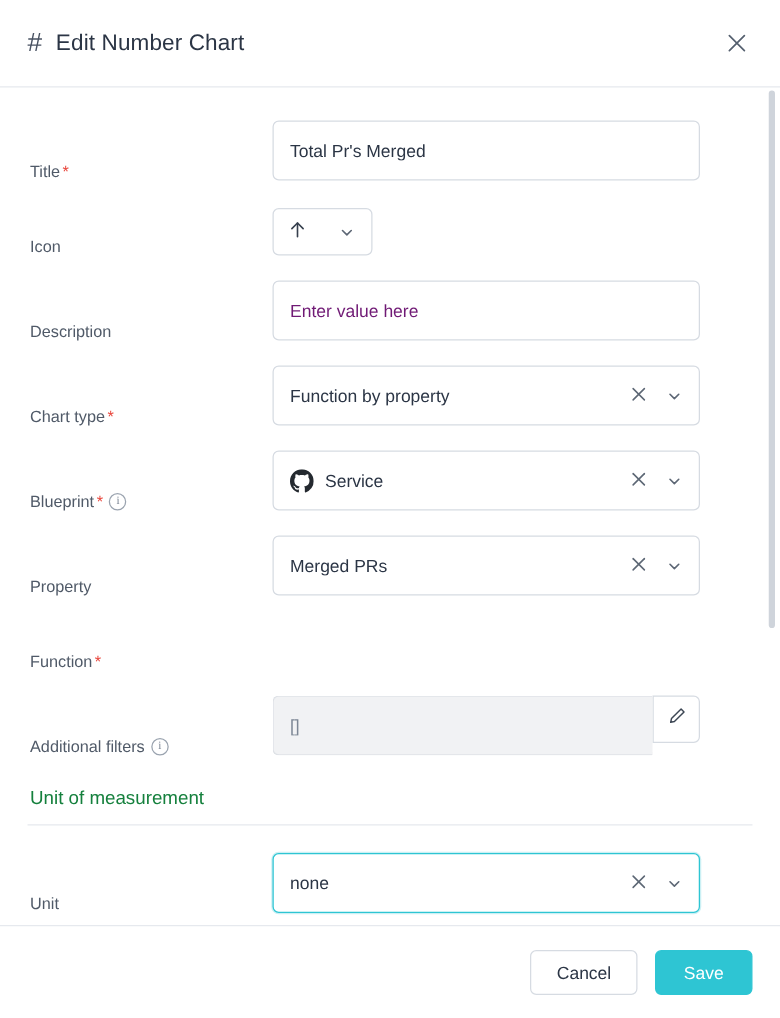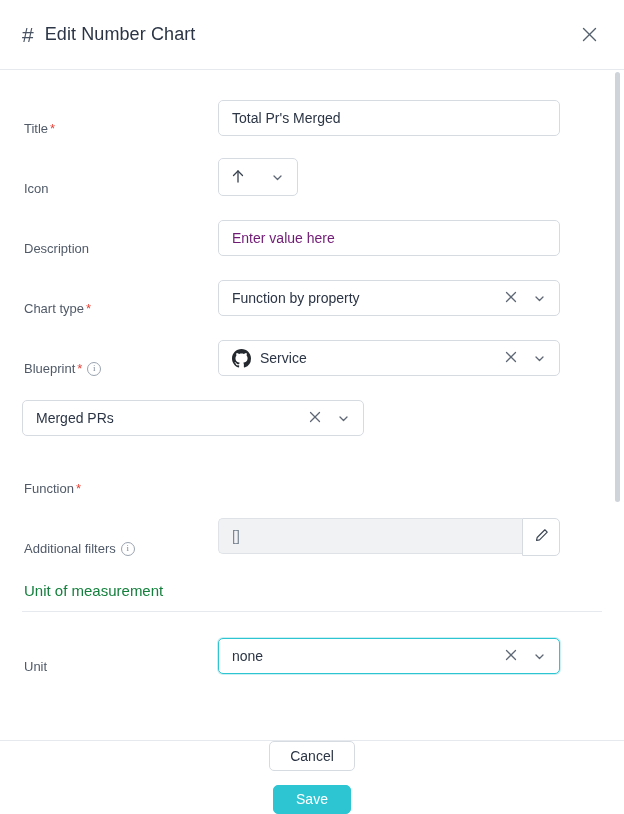--- a/index.html
+++ b/index.html
@@ -97,21 +97,21 @@
     line-height: 1;
     font-family: "Liberation Serif", serif;
     cursor: pointer;
   }
   .field {
     flex: 1;
     max-width: 342px;
   }
   .input {
     width: 100%;
-    height: 36px;
+    height: 48px;
     border: 1px solid #d6dbe2;
     border-radius: 5px;
     background: #fff;
     display: flex;
     align-items: center;
     padding: 0 10px 0 13px;
     font-size: 14px;
     color: #2b3545;
     position: relative;
   }
@@ -200,21 +200,20 @@
   
   .modal-footer {
     height: 74px;
     min-height: 74px;
     border-top: 1px solid #e6e9ee;
     display: flex;
     align-items: center;
     justify-content: flex-end;
     gap: 14px;
     padding: 0 22px;
-    flex-direction: column;
   }
   .btn {
     height: 36px;
     border-radius: 5px;
     font-size: 14px;
     display: inline-flex;
     align-items: center;
     justify-content: center;
     cursor: pointer;
     padding: 0 20px;
@@ -361,20 +360,23 @@
               <svg width="13" height="13" viewBox="0 0 13 13" fill="none" stroke="currentColor" stroke-width="1.3" stroke-linecap="round" stroke-linejoin="round">
                 <polyline points="3,5 6.5,8.5 10,5"></polyline>
               </svg>
             </span>
           </span>
         </div>
       </div>
     </div>
 
     <div class="form-row">
+      <div class="form-label">
+        <span>Property</span>
+      </div>
       <div class="field">
         <div class="input">
           <span class="val">Merged PRs</span>
           <span class="ctrl-group">
             <span class="x-btn">
               <svg width="12" height="12" viewBox="0 0 12 12" fill="none" stroke="currentColor" stroke-width="1.25" stroke-linecap="round">
                 <line x1="1.5" y1="1.5" x2="10.5" y2="10.5"></line>
                   <line x1="10.5" y1="1.5" x2="1.5" y2="10.5"></line>
               </svg>
             </span>

